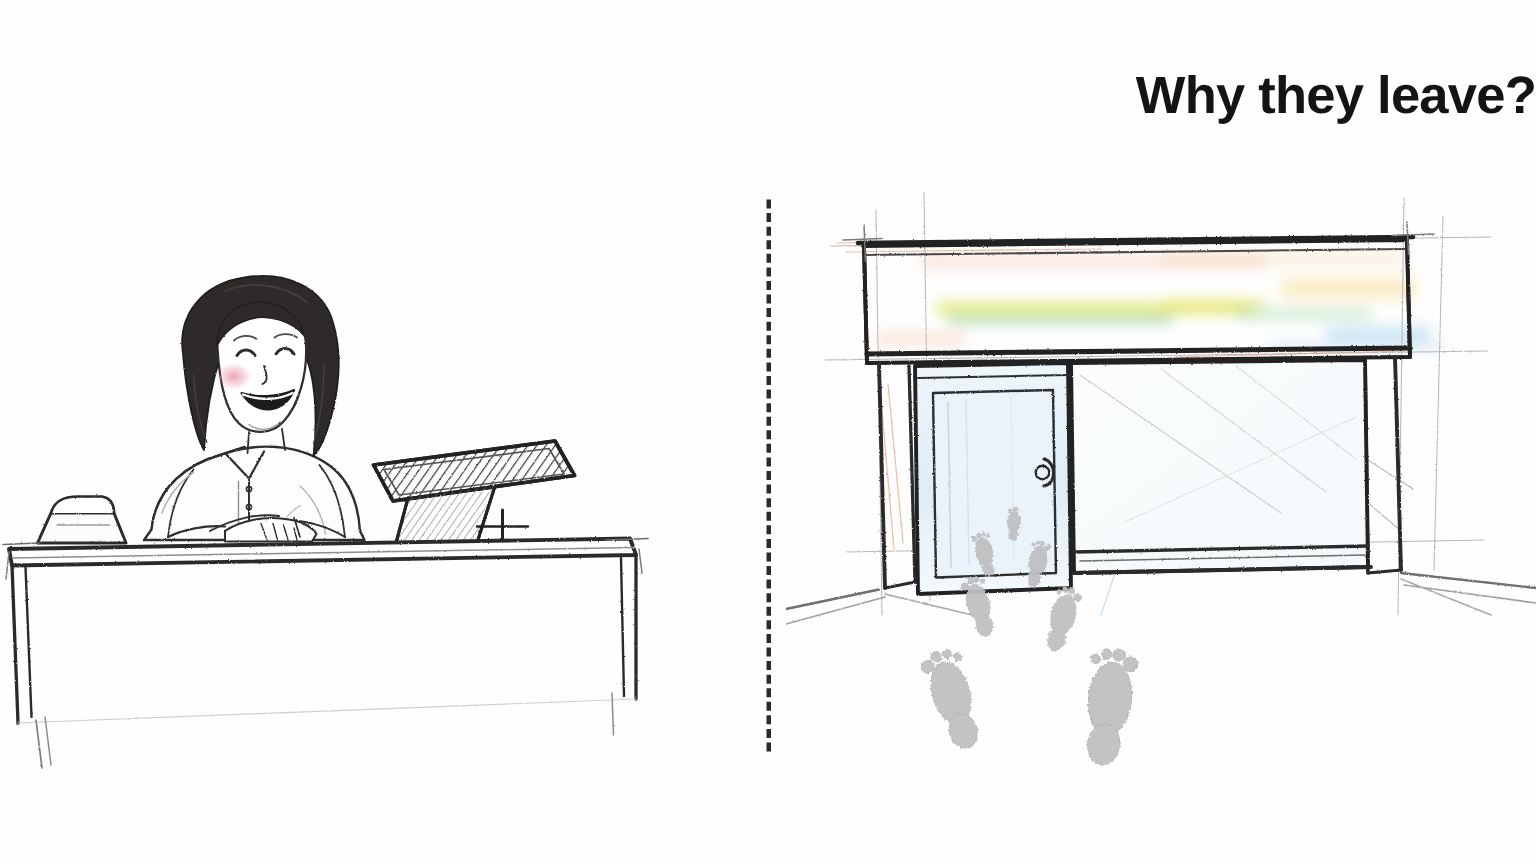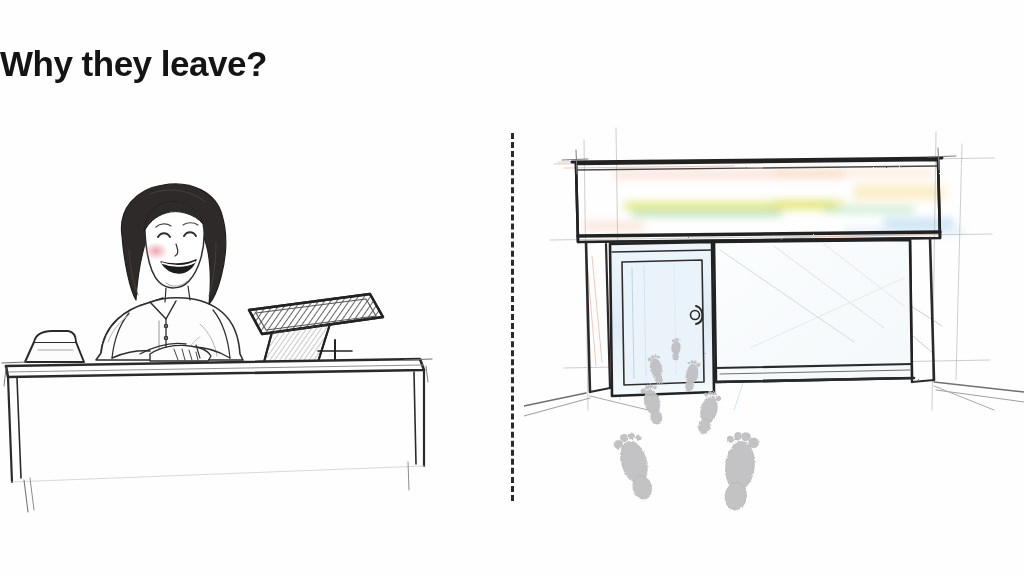--- a/index.html
+++ b/index.html
@@ -8,21 +8,21 @@
     background:#fdfdfd;
     font-family:"Liberation Sans", sans-serif;
     overflow:hidden;
     position:relative;
   }
   #stage{position:relative;width:1024px;height:576px;background:#fefefe;}
 
   
   .title{
     position:absolute;left:0;top:44px;width:1024px;
-    text-align:left;
+    text-align:right;
     font-size:35px;
     font-weight:bold;
     letter-spacing:-0.5px;
     color:#141414;
     font-family:"Liberation Sans", sans-serif;
     user-select:none;
   }
 
   
   .panel{position:absolute;top:110px;height:440px;}

